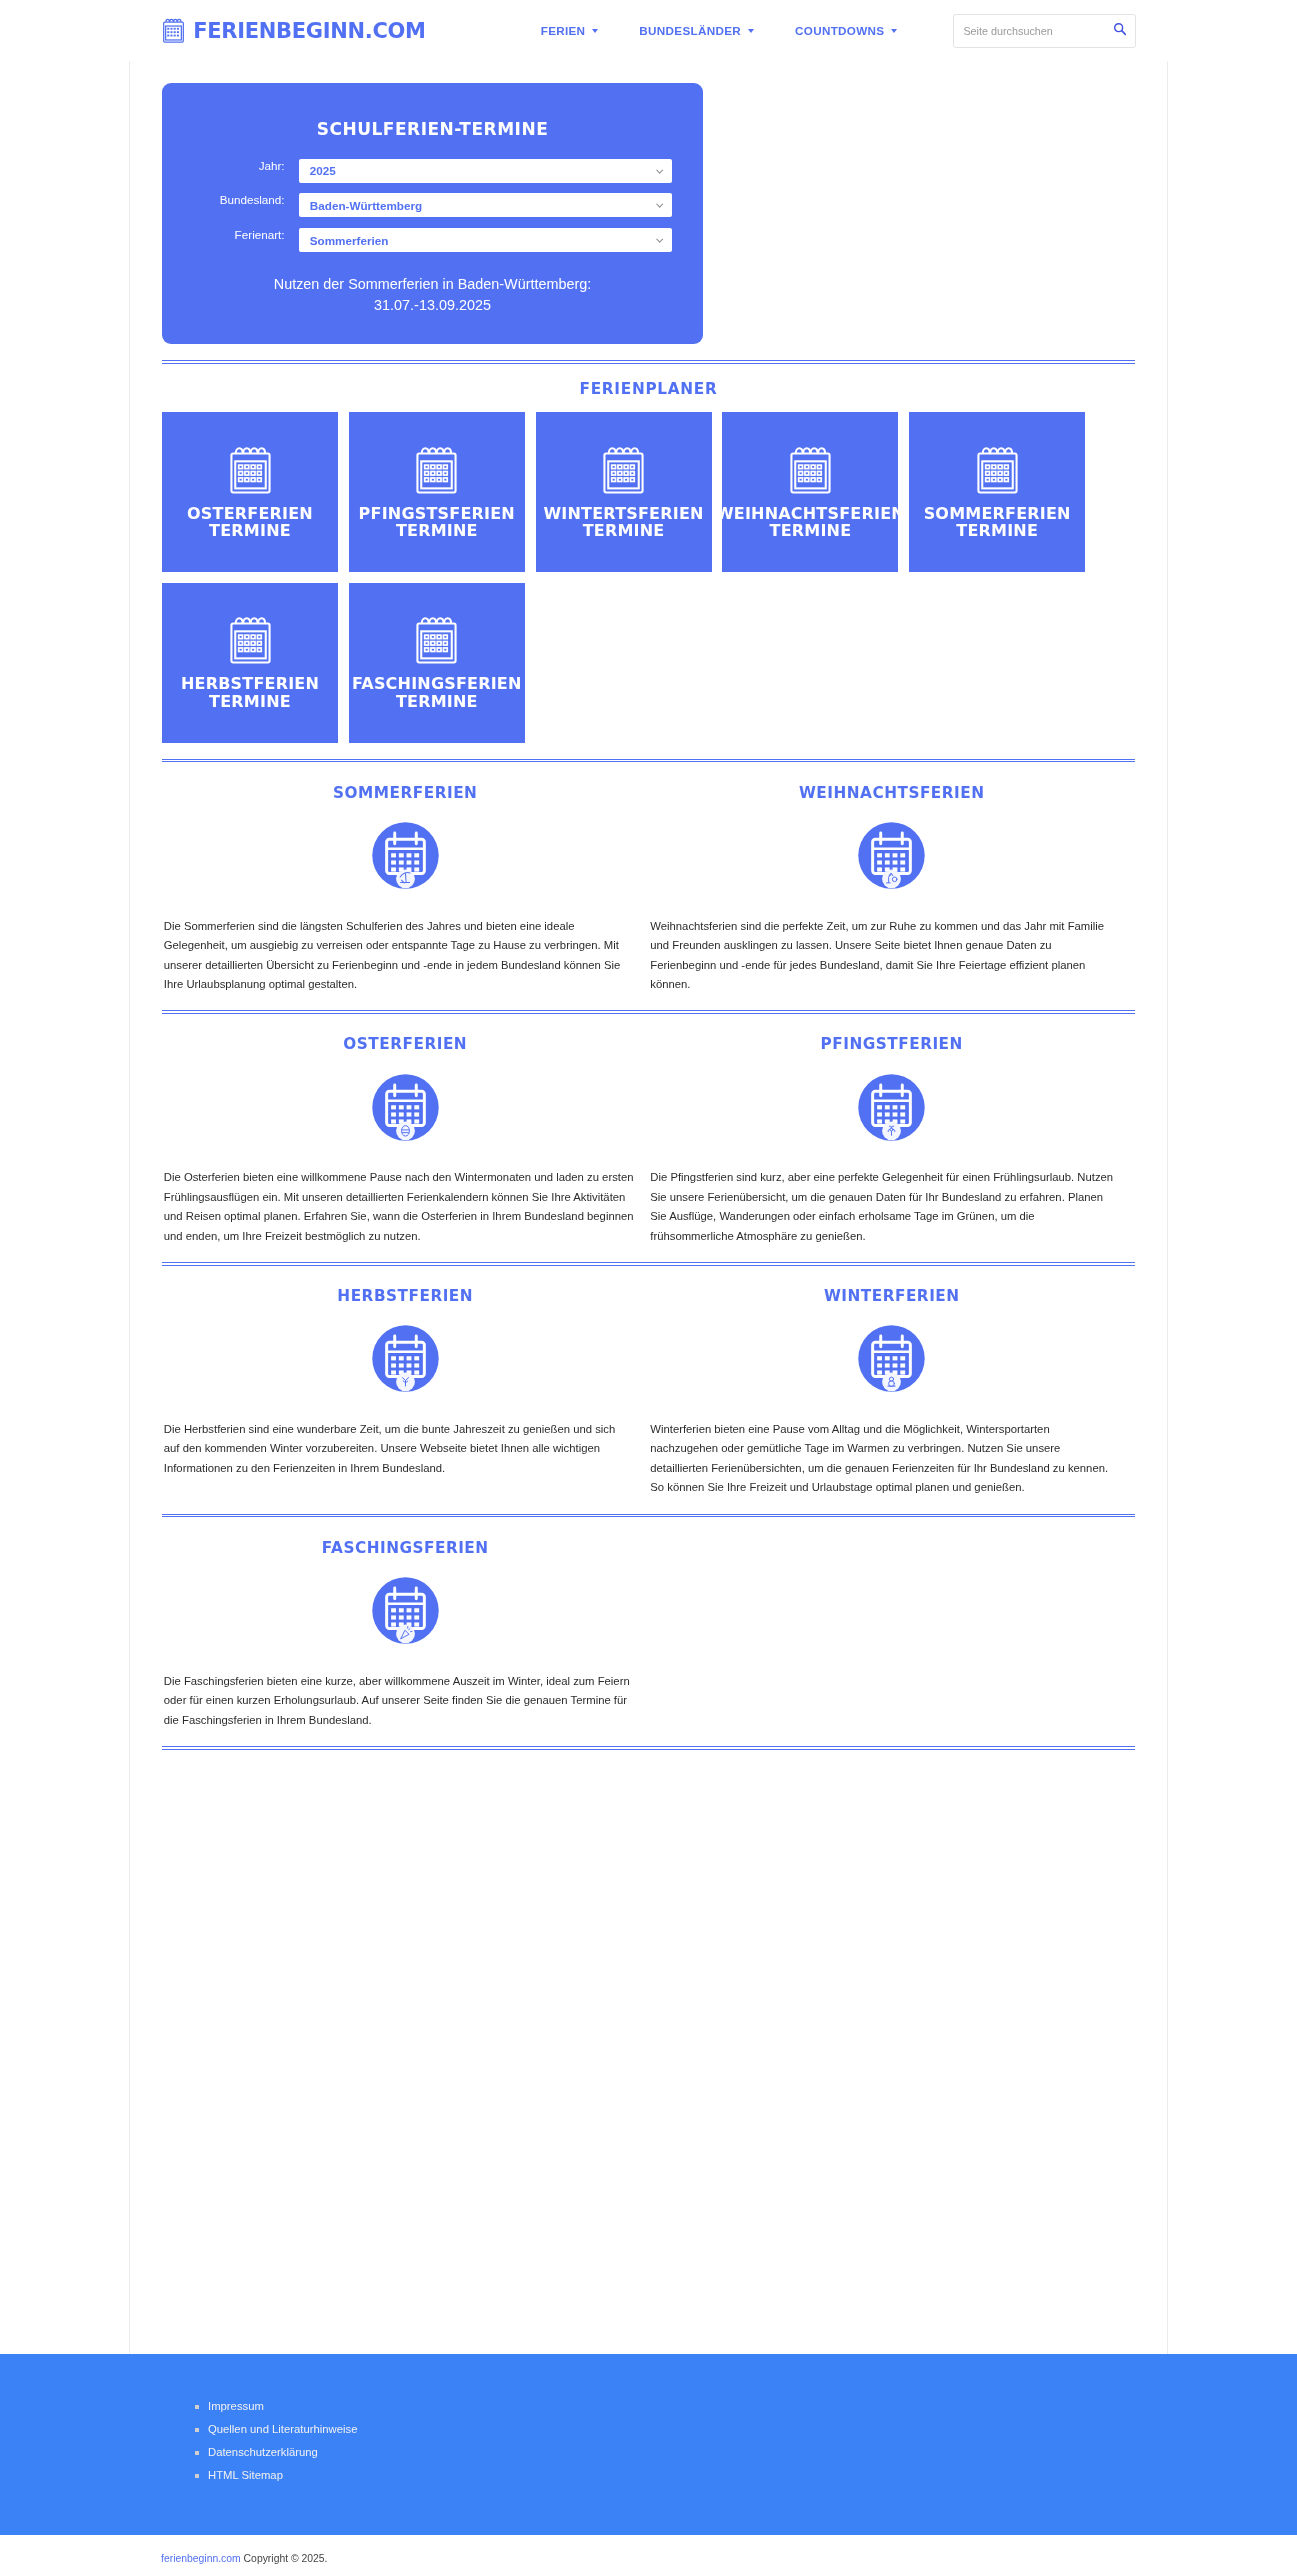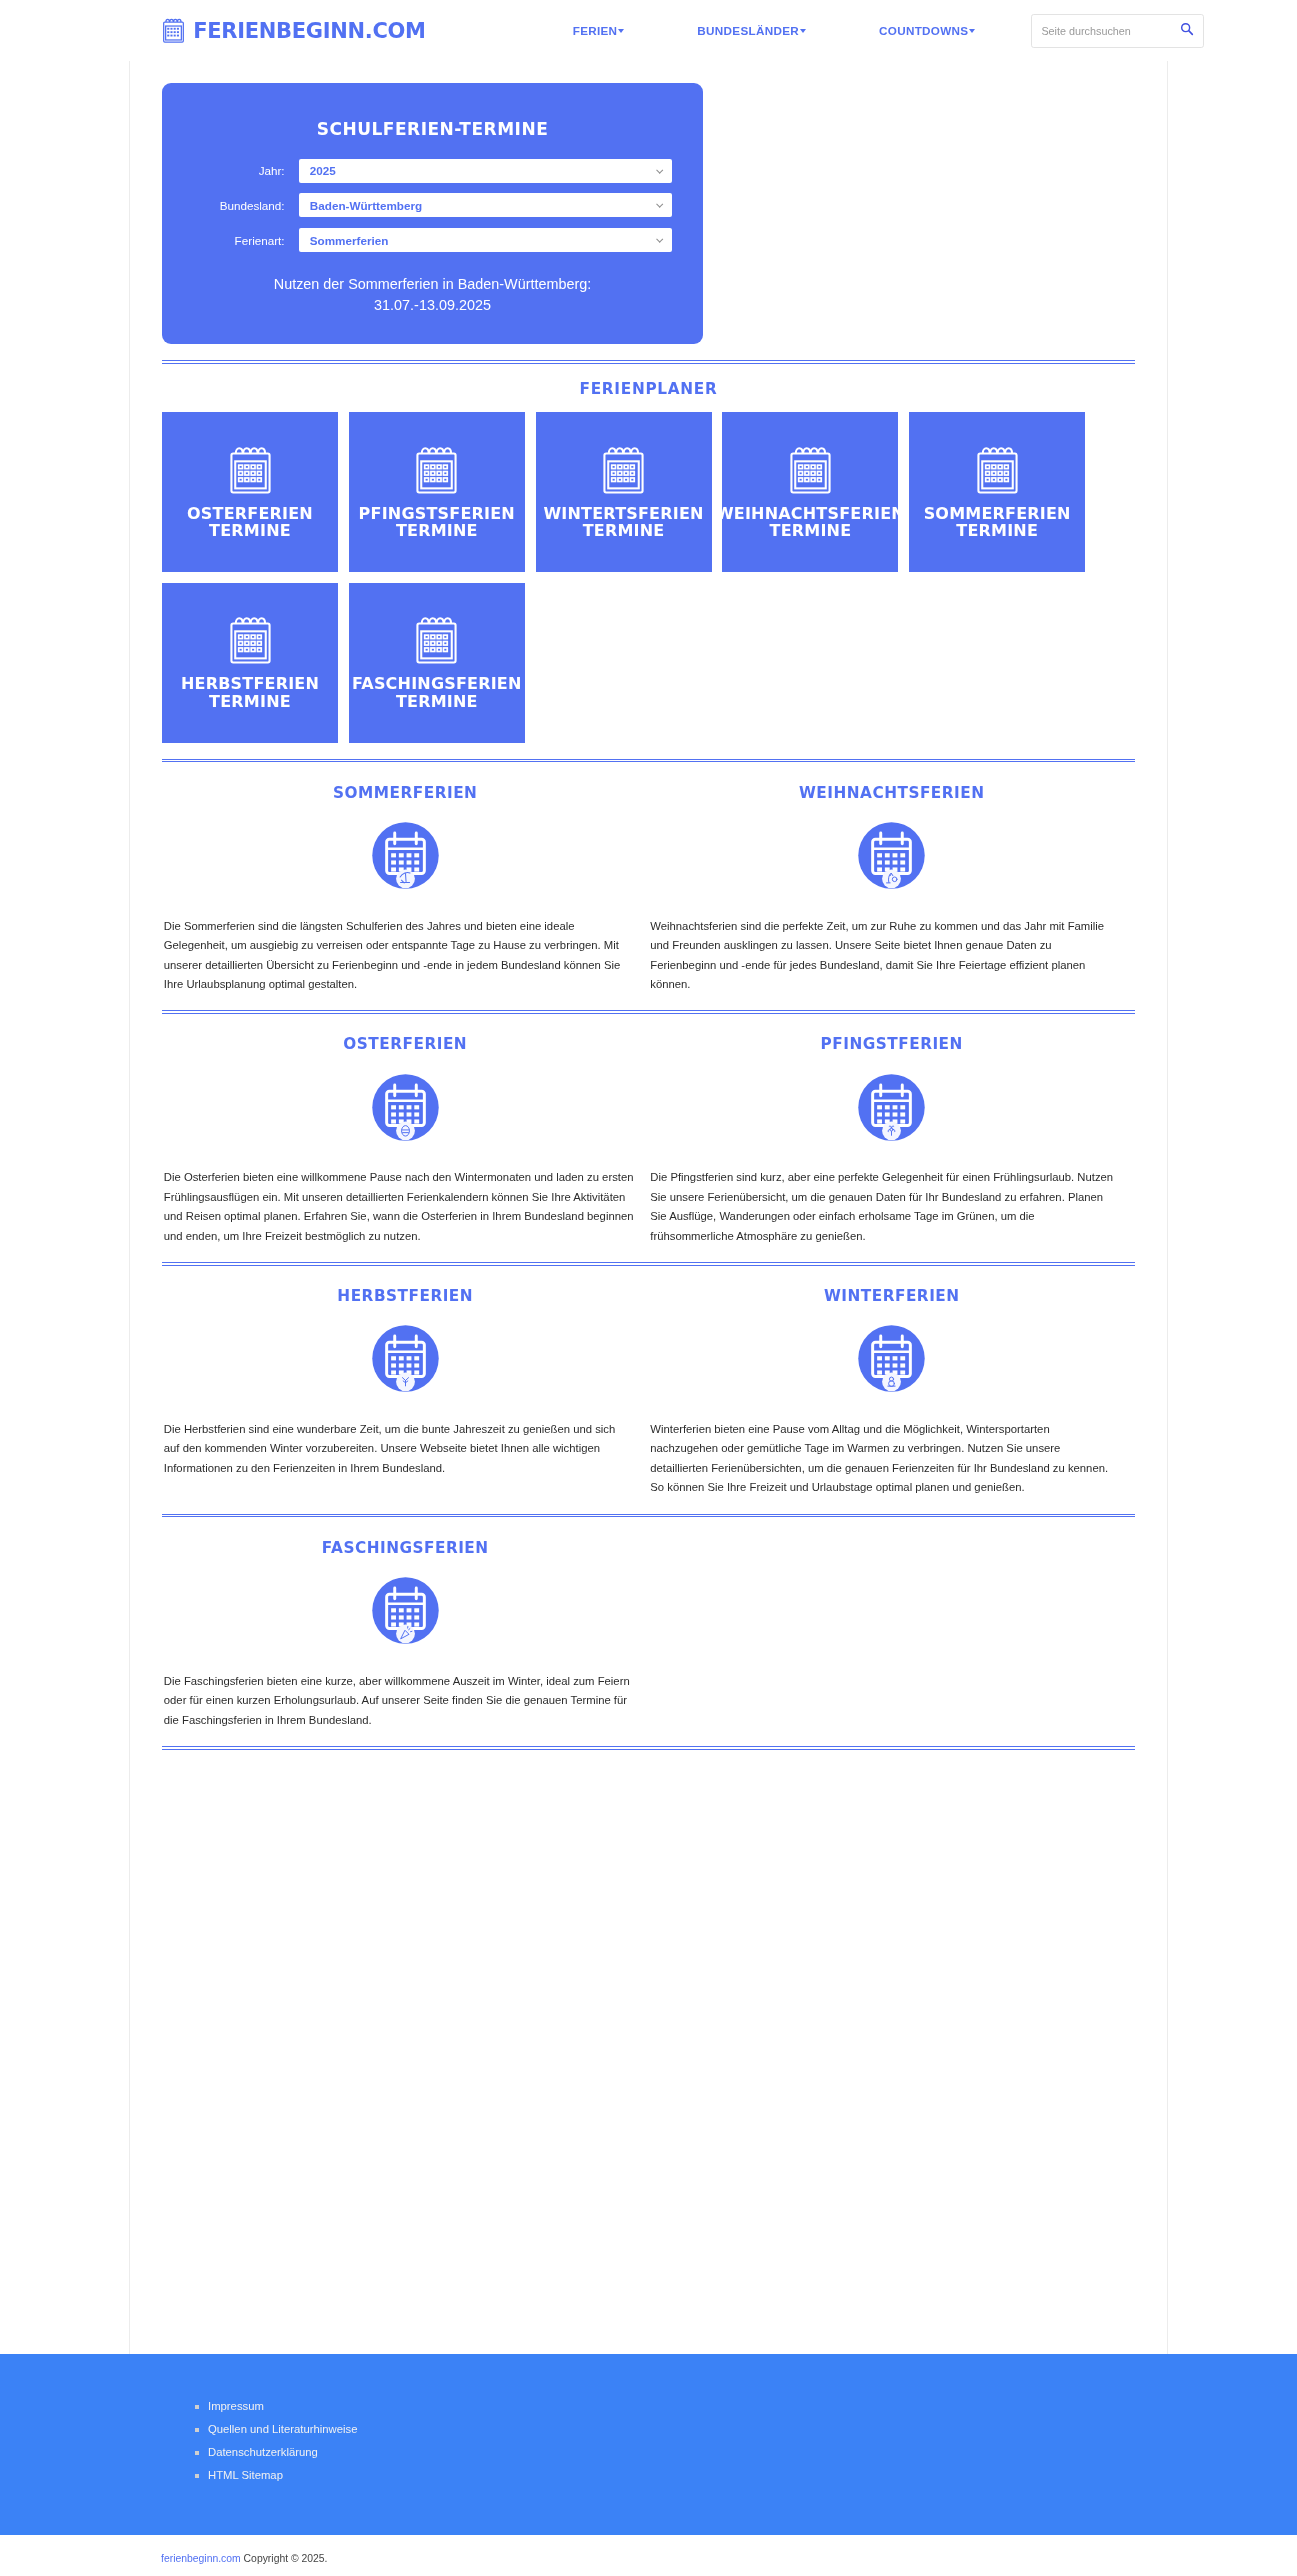--- a/index.html
+++ b/index.html
@@ -50,23 +50,22 @@
     margin-left: 115px;
   }
   .nav-item {
     font-size: 11.7px;
     font-weight: 700;
     color: #5271f2;
     letter-spacing: 0.3px;
     text-decoration: none;
     display: inline-flex;
     align-items: center;
-    gap: 1px;
+    gap: 7px;
     white-space: nowrap;
-    margin-left: 32px;
   }
   .caret {
     width: 0; height: 0;
     border-left: 3.6px solid transparent;
     border-right: 3.6px solid transparent;
     border-top: 4.5px solid #5271f2;
     display: inline-block;
   }
   .search-box {
     margin-left: 56px;
@@ -107,21 +106,20 @@
   .hero-title {
     text-align: center;
     font-size: 17px;
     font-weight: 700;
     letter-spacing: 0.5px;
     font-family: "DejaVu Sans", sans-serif;
     margin-bottom: 20px;
   }
   .form-row {
     display: flex;
-    align-items: center;
     margin-bottom: 10.8px;
   }
   .form-row label {
     width: 106px;
     text-align: right;
     padding-right: 14.4px;
     font-size: 11.7px;
     color: #ffffff;
   }
   .select-wrap { position: relative; flex: 1; }

